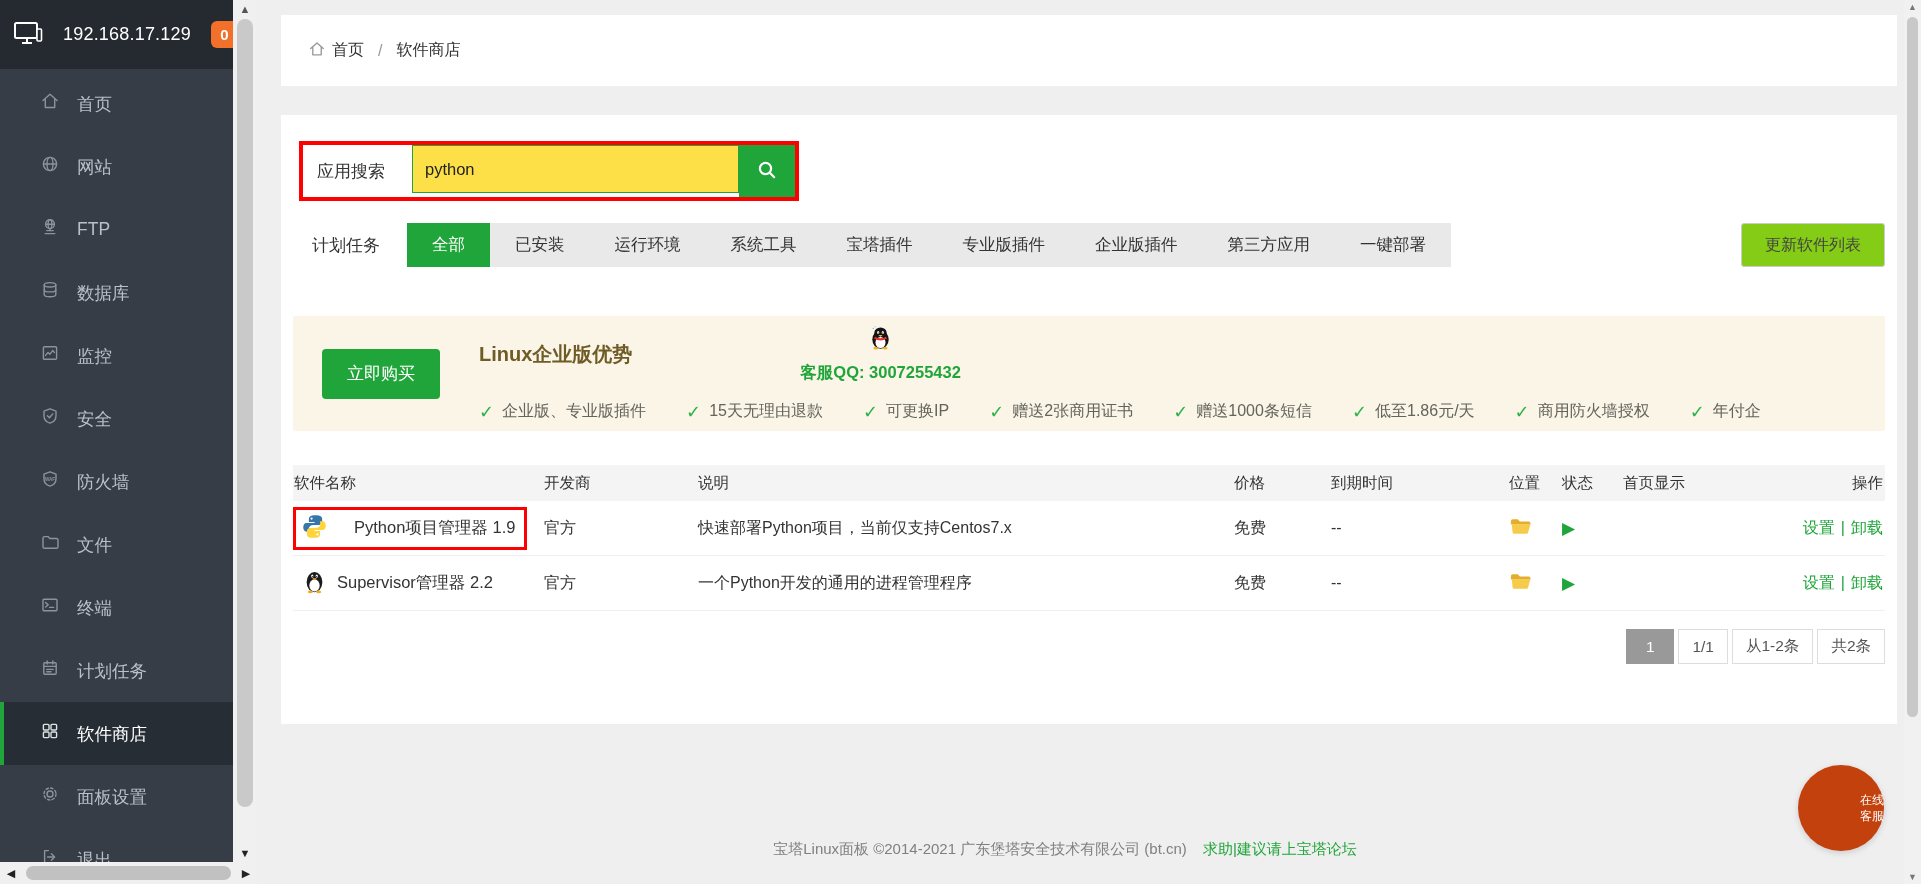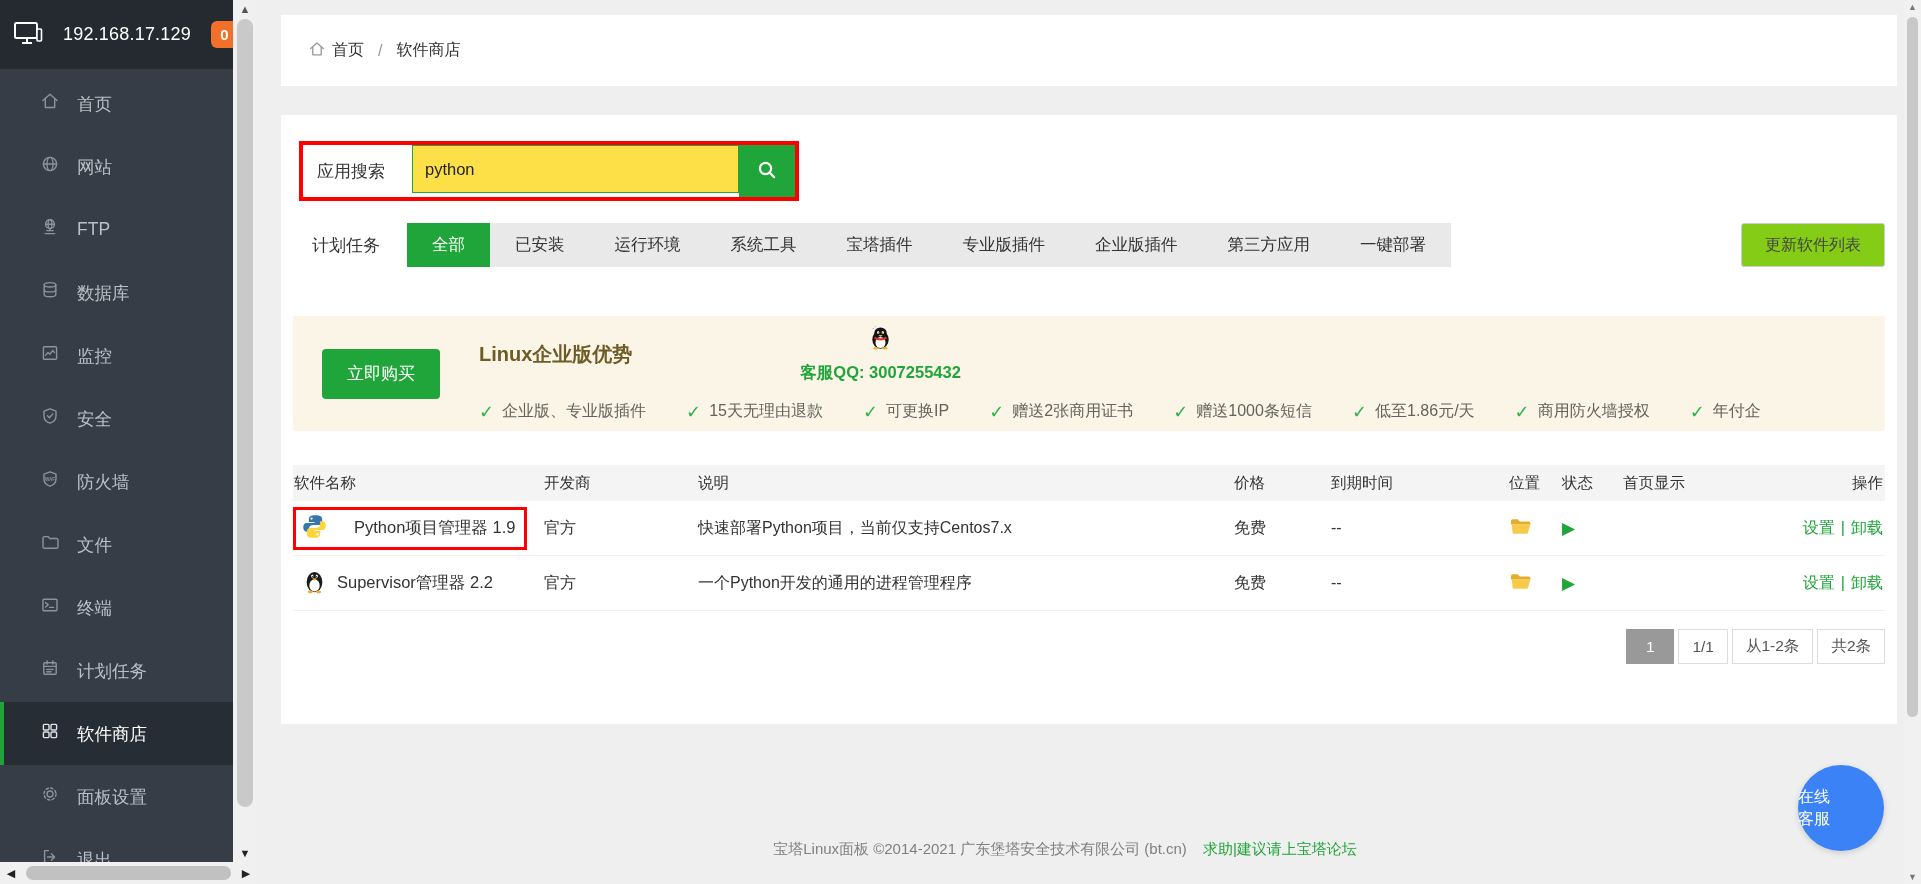--- a/index.html
+++ b/index.html
@@ -90,22 +90,22 @@
   .pagination { display:flex; justify-content:flex-end; gap:4px; margin-top:18px; }
   .pg { height:35px; min-width:48px; display:flex; align-items:center; justify-content:center;
         background:#fff; border:1px solid #ddd; font-size:15.5px; color:#555; padding:0 13px; cursor:pointer; }
   .pg.current { background:#999999; border-color:#999999; color:#fff; cursor:default; }
 
   
   .footer { position:absolute; left:0; top:840px; width:1616px; text-align:center; font-size:15px; color:#808080; }
   .footer a { color:#20a53a; text-decoration:none; margin-left:16px; }
 
   .service-bubble { position:absolute; left:1798px; top:765px; width:86px; height:86px; border-radius:50%;
-                    background:#3b82f6; color:#fff; display:flex; flex-direction:column; align-items:flex-start;
-                    justify-content:center; font-size:16px; line-height:1.35; cursor:pointer; box-shadow:0 2px 6px rgba(0,0,0,.15); }
+                    background:#c2410c; color:#fff; display:flex; flex-direction:column; align-items:flex-end;
+                    justify-content:center; font-size:12px; line-height:1.35; cursor:pointer; box-shadow:0 2px 6px rgba(0,0,0,.15); }
 </style>
 </head>
 <body>
 
 <div class="screen">
 
   <div class="sidebar">
     <div class="sidebar-header">
       <span>
         <svg width="30" height="26" viewBox="0 0 30 26">

